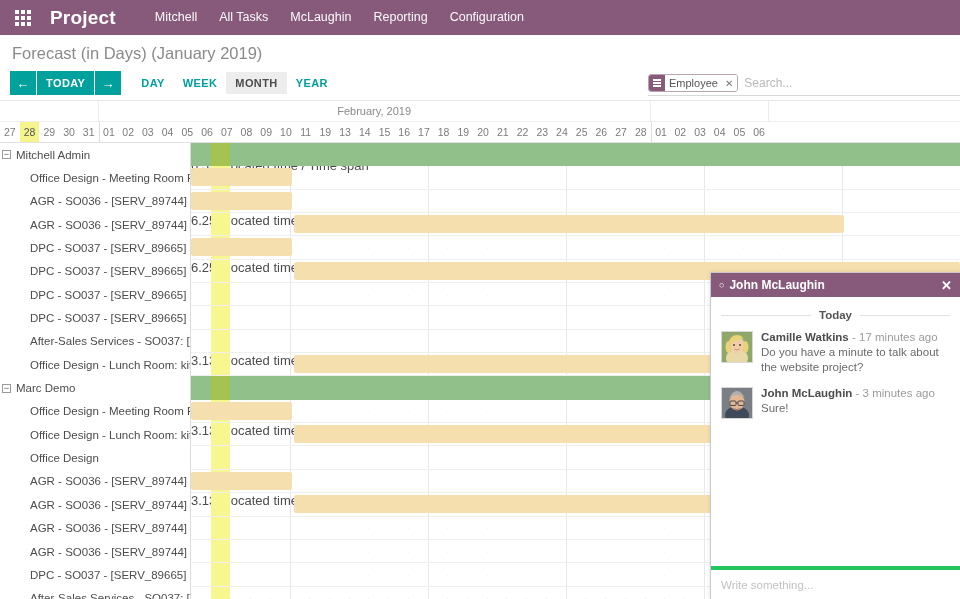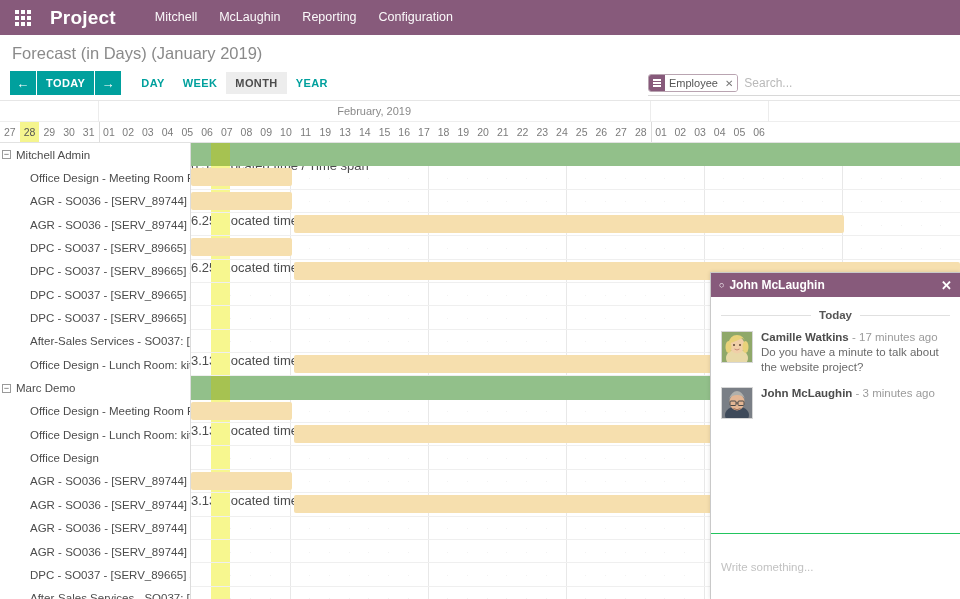--- a/index.html
+++ b/index.html
@@ -137,21 +137,21 @@
   .daysep .ln { flex: 1; height: 1px; background: #e0e0e0; }
   .daysep .txt { font-size: 11.5px; font-weight: bold; color: #555; }
   .msg { display: flex; gap: 8px; margin-bottom: 12px; }
   .avatar { width: 32px; height: 32px; flex: 0 0 32px; border: 1px solid #d7d7d7; overflow: hidden; background: #ddd; }
   .avatar svg { display: block; }
   .msg-main { flex: 1; min-width: 0; }
   .msg-head { font-size: 11.5px; margin-bottom: 2px; }
   .msg-author { font-weight: bold; color: #4c4c4c; }
   .msg-time { color: #9b9b9b; }
   .msg-text { font-size: 11.5px; color: #6a6a6a; line-height: 1.32; }
-  .chat-foot { border-top: 1px solid #22c55e; padding: 25px 10px; }
+  .chat-foot { border-top: 4px solid #22c55e; padding: 7px 10px; }
   .chat-input {
     border: none; outline: none; width: 100%; font-size: 11.5px; color: #555;
     font-family: "Liberation Sans", sans-serif;
   }
   .chat-input::placeholder { color: #c2c2c2; }
 </style>
 </head>
 <body>
 
 <div id="app">
@@ -166,20 +166,21 @@
           <i></i>
           <i></i>
           <i></i>
           <i></i>
           <i></i>
         </div>
     </div>
     <div class="brand">Project</div>
     <div class="menu">
       <a href="#">Mitchell</a>
+      <a href="#">All Tasks</a>
       <a href="#">McLaughin</a>
       <a href="#">Reporting</a>
       <a href="#">Configuration</a>
     </div>
   </div>
 
   <div class="cpanel">
     <div class="cp-title">Forecast (in Days) (January 2019)</div>
 
     <div class="cp-buttons">
@@ -1338,20 +1339,21 @@
             <rect x="16" y="13" width="6" height="4.5" rx="1" fill="none" stroke="#4a4a4a" stroke-width="1"></rect>
             <line x1="14" y1="15" x2="16" y2="15" stroke="#4a4a4a" stroke-width="1"></line>
             <path d="M11.5 20.5 q3.5 2.5 7 0" stroke="#9c6d55" stroke-width="1" fill="none"></path>
           </svg>
         </div>
         <div class="msg-main">
           <div class="msg-head">
             <span class="msg-author">John McLaughin</span>
             <span class="msg-time">- 3 minutes ago</span>
           </div>
+          <div class="msg-text">Sure!</div>
         </div>
       </div>
     </div>
     <div class="chat-foot">
       <input class="chat-input" placeholder="Write something..." style="">
     </div>
   </div>
 </div>
 
 </body></html>

